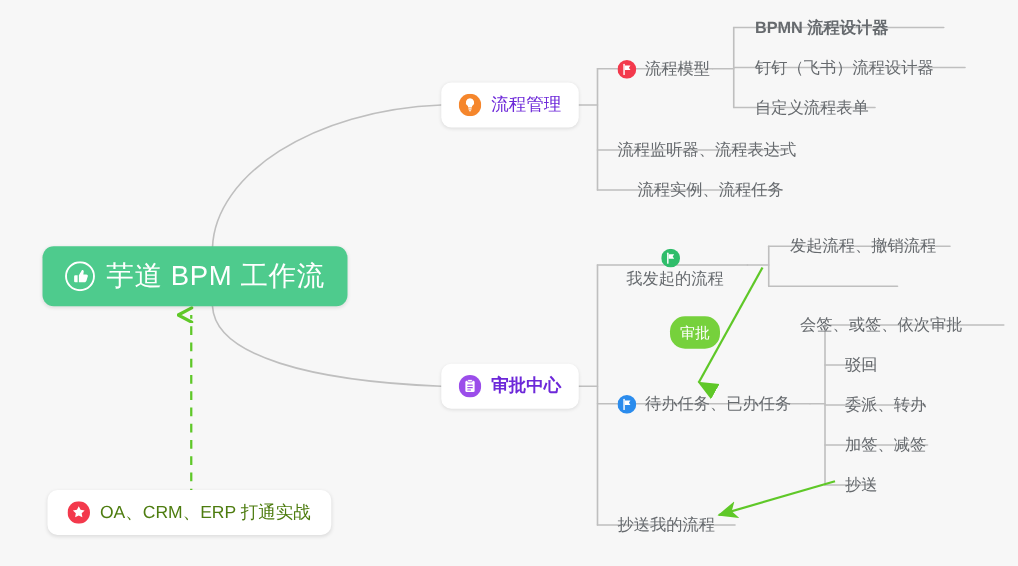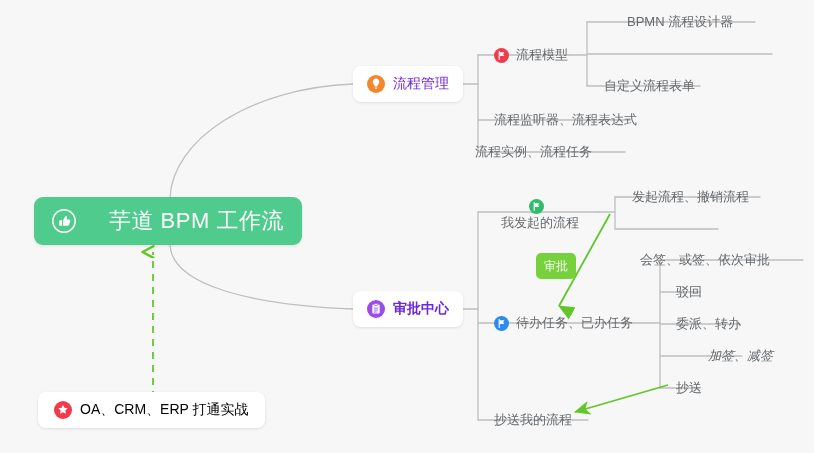--- a/index.html
+++ b/index.html
@@ -38,41 +38,40 @@
   }
 
   .root-node {
     background: #4ecb8d;
     border-radius: 9px;
     padding: 18px 18px;
     height: 48px;
     color: #ffffff;
     font-size: 22px;
     box-shadow: 0 1px 3px rgba(0,0,0,0.10);
-    gap: 24px;
   }
   .root-node .node-label { margin-left: 9px; letter-spacing: 0.5px; }
 
   .branch-node {
     background: #ffffff;
     border-radius: 8px;
     padding: 0 14px;
     height: 36px;
     color: #6d28d9;
     font-size: 14px;
     box-shadow: 0 1px 3px rgba(0,0,0,0.10);
   }
   .branch-node .node-label { margin-left: 8px; }
 
   .callout-node {
     background: #ffffff;
     border-radius: 8px;
     padding: 0 16px;
     height: 36px;
-    color: #000000;
+    color: #4d7c0f;
     font-size: 14px;
     box-shadow: 0 1px 3px rgba(0,0,0,0.10);
   }
   .callout-node .node-label { margin-left: 8px; }
 
   .leaf-node {
     color: #666a6e;
     font-size: 13px;
     height: 26px;
     padding: 0 5px 0 4px;
@@ -207,28 +206,31 @@
     <span class="icon icon-sm">
       <svg viewBox="0 0 15 15" width="15" height="15">
         <circle cx="7.5" cy="7.5" r="7.5" fill="#f3394c"></circle>
         <path d="M5.25 3.6v7.9" stroke="#ffffff" stroke-width="1.15" stroke-linecap="round"></path>
         <path d="M5.85 4.35h4.5l-1.2 1.8 1.2 1.8h-4.5z" fill="#ffffff"></path>
       </svg>
     </span>
     <span class="node-label">流程模型</span>
   </div>
 
-  <div class="node leaf-node no-icon" style="left:471px; top:139px;">
+  <div class="node leaf-node no-icon" style="left:506px; top:139px;">
     <span class="node-label">流程实例、流程任务</span>
   </div>
 
-  <div class="node leaf-node no-icon" style="left:623px; top:9px;">
+  <div class="node leaf-node no-icon" style="left:600px; top:9px;font-weight:bold;">
     <span class="node-label">BPMN 流程设计器</span>
   </div>
 
+  <div class="node leaf-node no-icon" style="left:600px; top:41px;">
+    <span class="node-label">钉钉（飞书）流程设计器</span>
+  </div>
 
   <div class="node leaf-node no-icon" style="left:600px; top:73px;">
     <span class="node-label">自定义流程表单</span>
   </div>
 
   <div class="node branch-node" style="left:353px; top:291px;font-weight:bold;">
     <span class="icon icon-md">
       <svg viewBox="0 0 18 18" width="18" height="18">
         <circle cx="9" cy="9" r="9" fill="#9b4dea"></circle>
         <rect x="5.3" y="4.6" width="7.4" height="9" rx="1.1" fill="#ffffff"></rect>
@@ -275,25 +277,25 @@
   </div>
 
   <div class="node leaf-node no-icon" style="left:672px; top:279px;">
     <span class="node-label">驳回</span>
   </div>
 
   <div class="node leaf-node no-icon" style="left:672px; top:311px;text-align:right;">
     <span class="node-label">委派、转办</span>
   </div>
 
-  <div class="node leaf-node no-icon" style="left:704px; top:343px;font-style:italic;">
+  <div class="node leaf-node no-icon" style="left:672px; top:343px;">
     <span class="node-label">加签、减签</span>
   </div>
 
   <div class="node leaf-node no-icon" style="left:672px; top:375px;font-family:Liberation Serif, serif;">
     <span class="node-label">抄送</span>
   </div>
 
-  <div class="node tag-node" style="left:536px; top:253px;">
+  <div class="node tag-node" style="left:536px; top:253px;border-radius:12px;">
     <span class="node-label">审批</span>
   </div>
 
 </div>
 
 </body></html>

